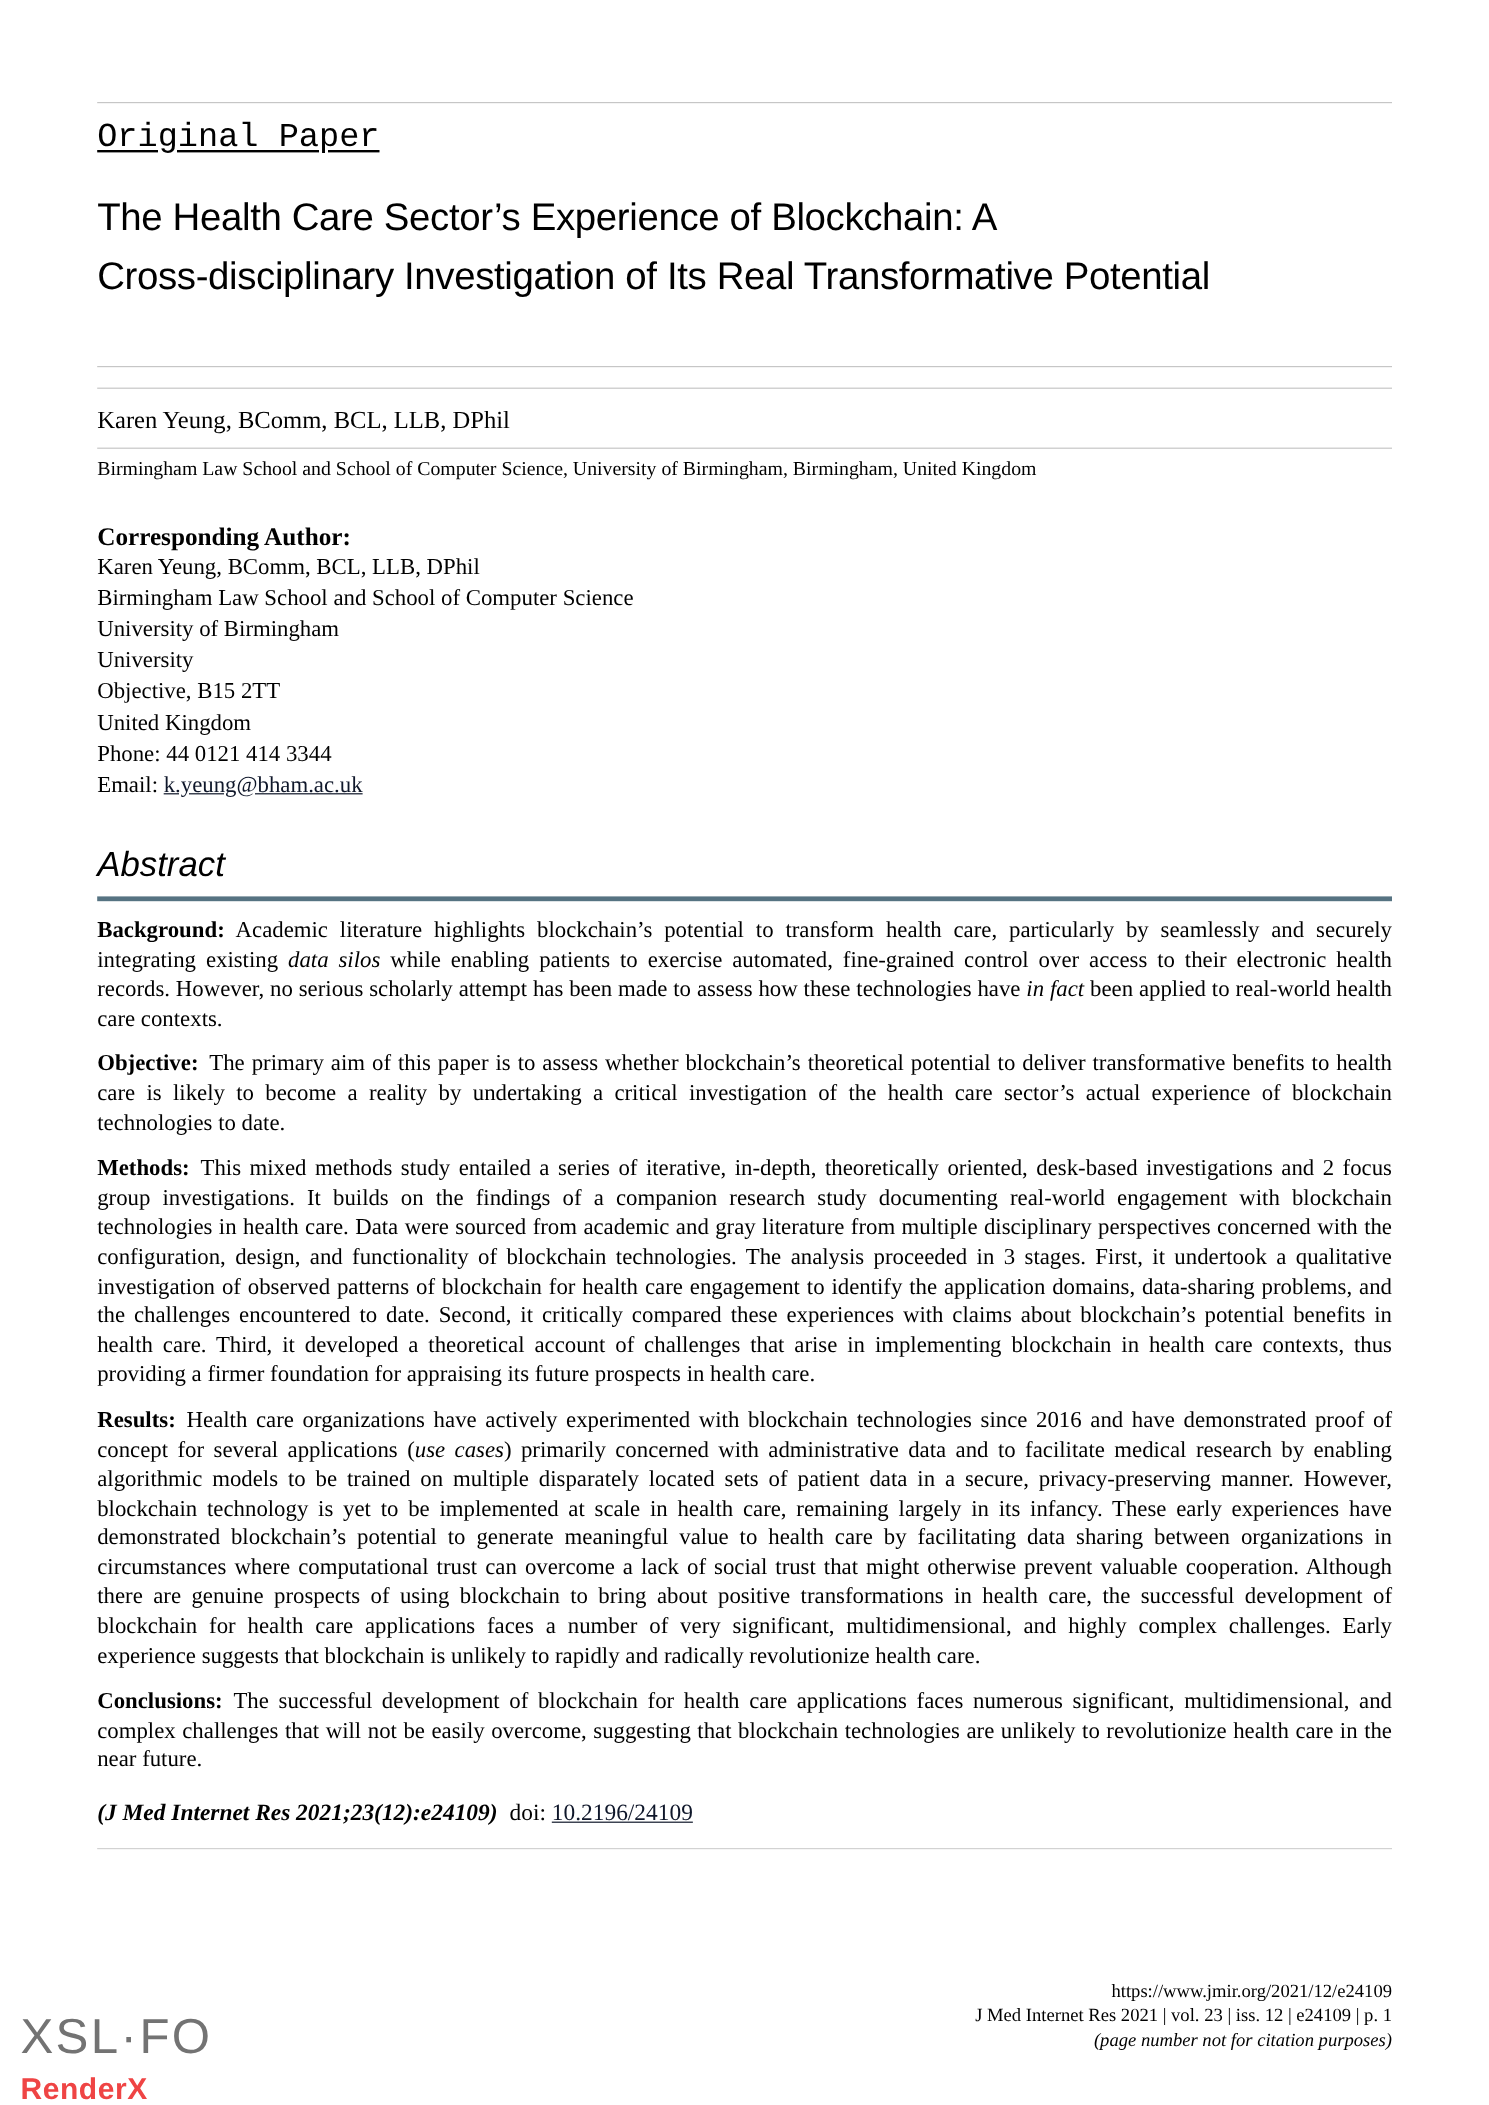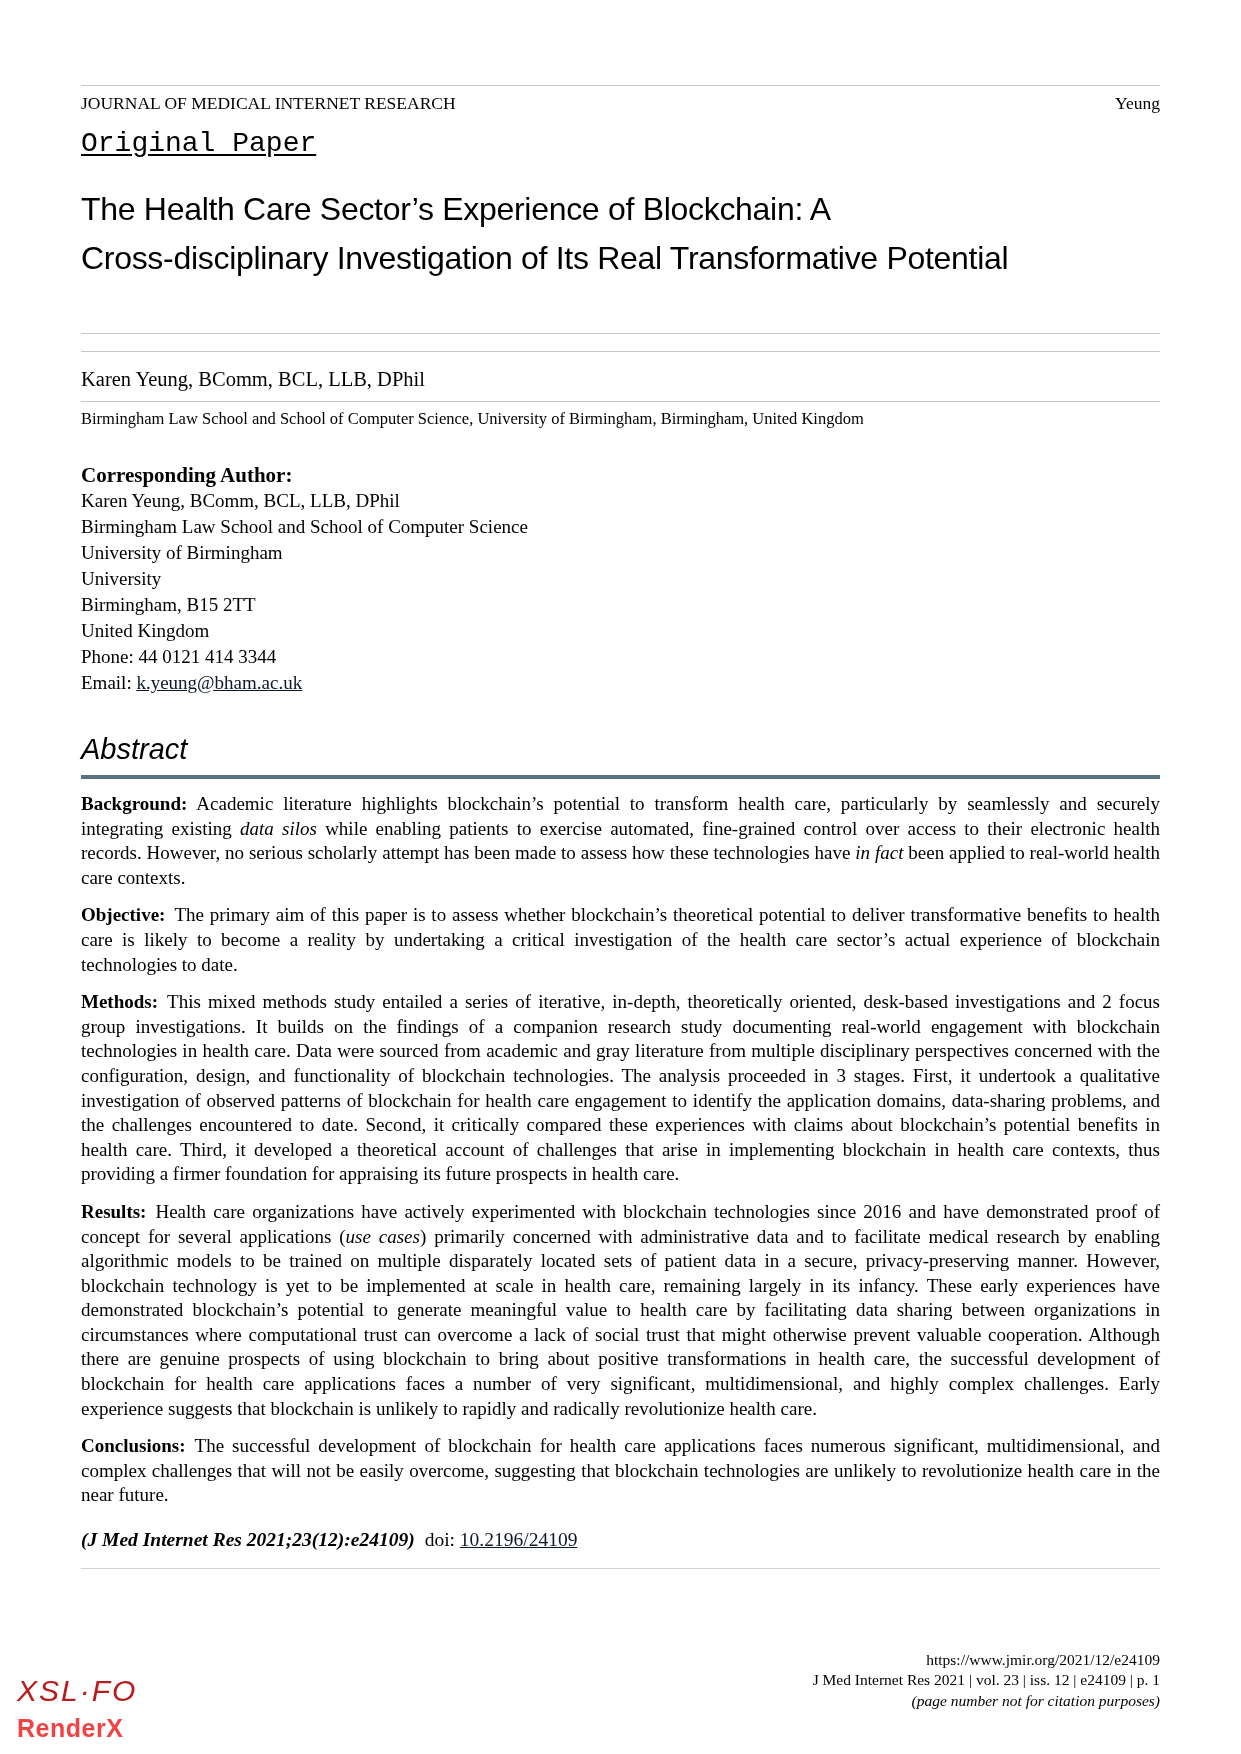--- a/index.html
+++ b/index.html
@@ -53,35 +53,31 @@
   .citation-rule { margin-top:17px; border-top:1px solid #d2d2d2; }
   .footer {
     position:absolute; left:81px; right:81px; top:1651px;
     display:flex; justify-content:space-between; align-items:flex-end;
     font-size:15.5px;
     flex-direction:column;
   }
   .footer-right { text-align:right; line-height:21px; }
   .footer-note { font-style:italic; }
   .renderx-logo { position:absolute; left:17px; top:1674px; font-family:"Liberation Sans", sans-serif; }
-  .logo-xslfo { color:#b91c1c; font-size:30px; letter-spacing:2px;font-style:italic; }
+  .logo-xslfo { color:#737373; font-size:41px; letter-spacing:2px; }
   .logo-renderx { color:#ef4444; font-size:25px; font-weight:bold; letter-spacing:0.5px; margin-top:6px; }
 </style>
 </head>
 <body>
 
 <div class="page">
   <div class="content">
 
     <hr class="rule top-rule">
 
-    <div class="running-head">
-      <span>JOURNAL OF MEDICAL INTERNET RESEARCH</span>
-      <span>Yeung</span>
-    </div>
 
     <div class="article-type">
       <span>Original Paper</span>
     </div>
 
     <h1 class="title">
       <span>The Health Care Sector’s Experience of Blockchain: A</span>
       <span>Cross-disciplinary Investigation of Its Real Transformative Potential</span>
     </h1>
 
@@ -94,21 +90,21 @@
 
     <div class="affiliation">Birmingham Law School and School of Computer Science, University of Birmingham, Birmingham, United Kingdom</div>
 
     <div class="corresponding">
       <div class="corr-heading">Corresponding Author:</div>
       <div>
           <div class="corr-line">Karen Yeung, BComm, BCL, LLB, DPhil</div>
           <div class="corr-line">Birmingham Law School and School of Computer Science</div>
           <div class="corr-line">University of Birmingham</div>
           <div class="corr-line">University</div>
-          <div class="corr-line">Birmingham, B15 2TT</div>
+          <div class="corr-line">Objective, B15 2TT</div>
           <div class="corr-line">United Kingdom</div>
           <div class="corr-line">Phone: 44 0121 414 3344</div>
         </div>
       <div class="corr-line"><span>Email: </span><a class="link">k.yeung@bham.ac.uk</a></div>
     </div>
 
     <h2 class="abstract-heading">Abstract</h2>
     <hr class="thick-rule">
 
     <div>

